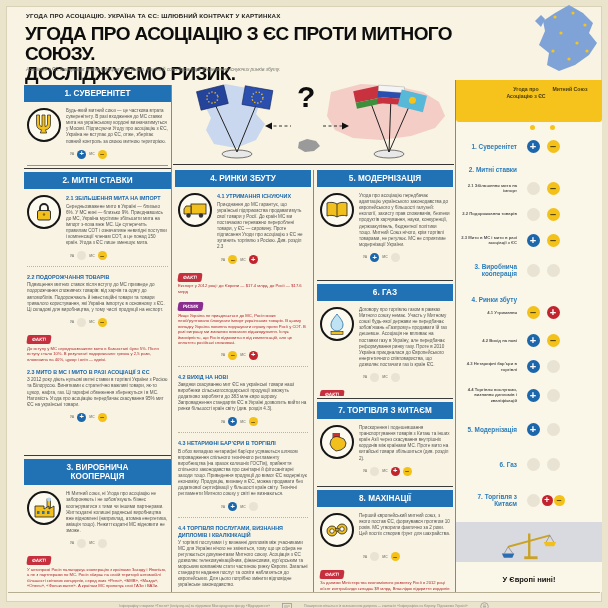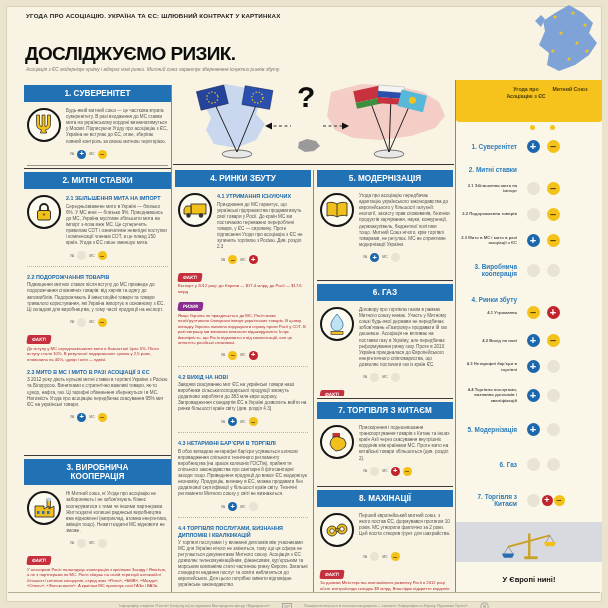--- a/index.html
+++ b/index.html
@@ -66,21 +66,21 @@
 .footer{position:absolute;left:8px;right:8px;top:592px;border-top:1px solid #b6ae93;padding-top:4px;display:flex;justify-content:center;gap:12px;align-items:center}
 .ftxt{font-size:3.4px;color:#8d8d85}
 </style>
 </head>
 <body>
 
 <div class="poster">
   <div class="pagebg"></div>
 
   <div class="kicker">УГОДА ПРО АСОЦІАЦІЮ. УКРАЇНА ТА ЄС: ШЛЮБНИЙ КОНТРАКТ У КАРТИНКАХ</div>
-  <div class="title"><br><span>ДОСЛІДЖУЄМО РИЗИК.</span></div>
+  <div class="title"><span>УГОДА ПРО АСОЦІАЦІЮ З ЄС ПРОТИ МИТНОГО СОЮЗУ.</span><br><span>ДОСЛІДЖУЄМО РИЗИК.</span></div>
   <div class="subtitle">Асоціація з ЄС модернізує країну і відкриє нові ринки. Митний союз гарантує збереження існуючих ринків збуту.</div>
   <div class="eu-deco">
     <svg width="78" height="72" viewBox="0 0 78 72">
         <path d="M44 2l14 8 10 10-4 10 8 10-8 12-14 10-16 6-12-6 2-12-10-8 6-14-2-10 12-8z" fill="#7fa3d6"></path>
         <path d="M10 18l6-6 4 4-4 8z" fill="#7fa3d6"></path>
         <g fill="#f6c31c">
           <circle cx="30" cy="14" r="1.6"></circle>
           <circle cx="48" cy="10" r="1.6"></circle>
           <circle cx="60" cy="22" r="1.6"></circle>
           <circle cx="36" cy="30" r="1.6"></circle>

